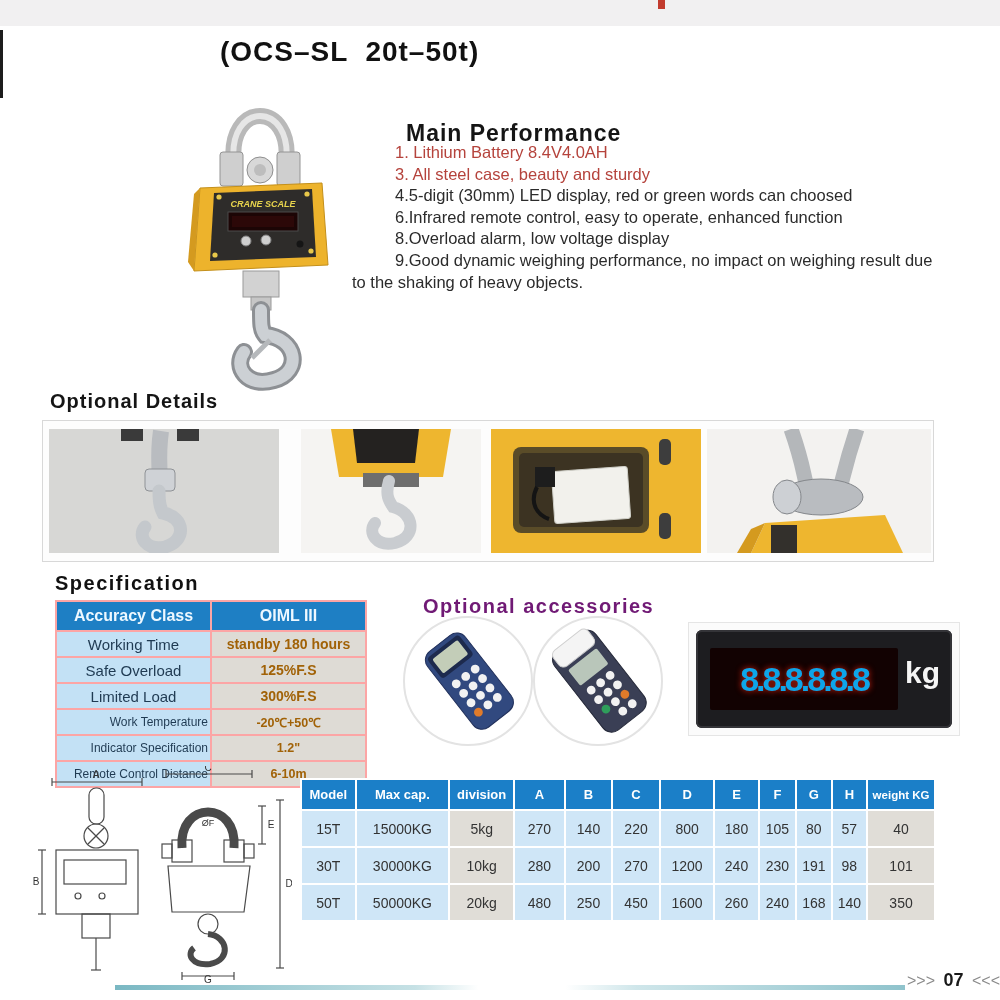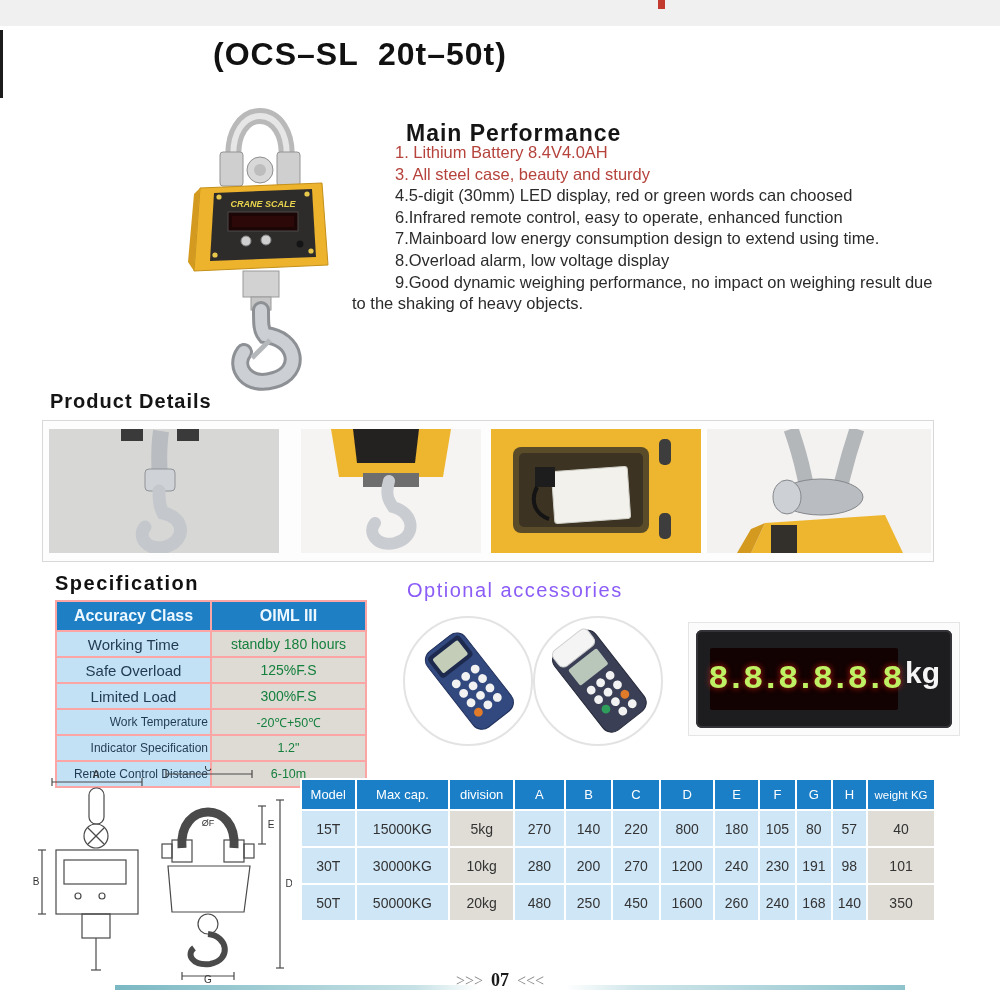--- a/index.html
+++ b/index.html
@@ -2,21 +2,21 @@
 <html><head>
 <meta charset="utf-8">
 <style>
   html,body{margin:0;padding:0;background:#ffffff;}
   .page{position:relative;width:1000px;height:1000px;background:#ffffff;overflow:hidden;
         font-family:"Liberation Sans",sans-serif;color:#222;}
   .topband{position:absolute;left:0;top:0;width:1000px;height:26px;background:#f1f0f1;}
   .artifact-black{position:absolute;left:0;top:30px;width:3px;height:68px;background:#1c1c1c;}
   .artifact-red{position:absolute;left:658px;top:0;width:7px;height:9px;background:#c23b2e;}
 
-  .title{position:absolute;left:213px;top:36px;margin:0;font-size:32px;font-weight:bold;
+  .title{position:absolute;left:220px;top:36px;margin:0;font-size:28px;font-weight:bold;
          letter-spacing:1px;color:#111;white-space:pre;}
 
   
   .crane-photo{position:absolute;left:150px;top:84px;width:220px;height:312px;}
 
   
   .perf-heading{position:absolute;left:390px;top:104px;margin:16px;font-size:23px;font-weight:bold;
                 letter-spacing:1px;color:#151515;}
   .perf-list{position:absolute;left:352px;top:142px;width:585px;font-size:16.5px;line-height:21.6px;color:#2b2b2b;}
   .perf-item{padding-left:43px;}
@@ -35,61 +35,61 @@
   .dp4{left:664px;width:224px;background:#f3f2f0;}
 
   
   .spec-heading{position:absolute;left:55px;top:572px;margin:0;font-size:20px;font-weight:bold;
                 letter-spacing:1.5px;color:#111;}
   .spec-table{position:absolute;left:55px;top:600px;width:312px;border-collapse:collapse;
               table-layout:fixed;}
   .spec-table td{border:2px solid #fca5a5;text-align:center;vertical-align:middle;padding:2px 2px;}
   .spec-table tr.head td{background:#1e7fc4;color:#eef8ff;font-size:16px;font-weight:bold;height:24px;}
   .spec-table td.l{background:#c3e1f5;color:#1f3a52;font-size:15px;width:47%;}
-  .spec-table td.v{background:#dedbd5;color:#15803d;font-size:14px;font-weight:normal;}
+  .spec-table td.v{background:#dedbd5;color:#a16207;font-size:14px;font-weight:bold;}
   .spec-table tr.small td.l{font-size:12px;text-align:right;}
   .spec-table tr.small td.v{font-size:12.5px;}
   .spec-table tr td{height:20px;}
 
   
-  .acc-heading{position:absolute;left:407px;top:579px;margin:0;font-size:20px;font-weight:normal;
-               letter-spacing:1.5px;color:#8b5cf6;}
+  .acc-heading{position:absolute;left:407px;top:579px;margin:16px;font-size:20px;font-weight:bold;
+               letter-spacing:1.5px;color:#701a75;}
   .acc-circle{position:absolute;top:616px;width:126px;height:126px;border-radius:50%;
               background:#ffffff;border:2px solid #e3e3e3;overflow:hidden;}
   .ac1{left:403px;} .ac2{left:533px;}
   .led-display{position:absolute;left:688px;top:622px;width:272px;height:114px;background:#fbfbfb;
                border:1px solid #e5e5e5;box-sizing:border-box;padding:7px;}
   .led-shell{width:100%;height:100%;background:#1d1d20;border-radius:6px;position:relative;
              box-shadow:inset 0 0 0 2px #343438;}
   .led-window{position:absolute;left:14px;top:18px;width:188px;height:62px;background:#120202;
               border-radius:2px;display:flex;align-items:center;justify-content:center;}
-  .led-digits{font-family:Liberation Mono, monospace;font-weight:bold;font-size:34px;
-              color:#bef264;letter-spacing:-3px;text-shadow:0 0 6px rgba(255,40,20,.8);}
+  .led-digits{font-family:Liberation Sans, sans-serif;font-weight:bold;font-size:34px;
+              color:#0ea5e9;letter-spacing:-3px;text-shadow:0 0 6px rgba(255,40,20,.8);}
   .led-unit{position:absolute;right:12px;top:26px;color:#f5f5f5;font-size:30px;font-weight:bold;
             font-family:"Liberation Sans",sans-serif;}
 
   
   .drawing{position:absolute;left:30px;top:766px;width:262px;height:218px;}
 
   
   .size-table{position:absolute;left:300px;top:778px;width:636px;border-collapse:collapse;
               table-layout:fixed;}
-  .size-table th{background:#1b7fc8;color:#ffffff;font-size:13px;font-weight:normal;
+  .size-table th{background:#1b7fc8;color:#ffffff;font-size:13px;font-weight:bold;
                  border:2px solid #ffffff;padding:7px 1px;text-align:center;}
   .size-table th:last-child{font-size:11.5px;}
   .size-table td{background:#cfe6f7;color:#333;font-size:14px;text-align:center;
                  border:2px solid #ffffff;padding:9.5px 1px;}
   .size-table td:nth-child(3),.size-table td:nth-child(12){background:#e0ddd7;}
 
   
   .footer-line{position:absolute;left:115px;top:985px;width:790px;height:5px;
     background:linear-gradient(90deg,#7ab8c3 0%,#c6e1e5 38%,rgba(255,255,255,0) 46%,
                rgba(255,255,255,0) 57%,#cfe6ea 66%,#8fc3cc 100%);}
-  .footer-text{position:absolute;left:0;top:970px;width:1000px;text-align:center;
-               font-family:Liberation Serif, serif;font-size:16px;color:#8a8a8a;}
+  .footer-text{position:absolute;left:0;top:970px;width:1000px;text-align:right;
+               font-family:Liberation Sans, sans-serif;font-size:16px;color:#8a8a8a;}
   .footer-text .pagenum{color:#1a1a1a;font-weight:bold;font-size:18px;padding:0 4px;}
   svg text{font-family:"Liberation Sans",sans-serif;}
 </style>
 </head>
 <body>
 
 <div class="page">
   <div class="topband"></div>
   <div class="artifact-black"></div>
   <div class="artifact-red"></div>
@@ -124,26 +124,25 @@
       <line x1="120" y1="256" x2="102" y2="274" stroke="#b5b8bb" stroke-width="5"></line>
     </svg>
   </div>
 
   <h2 class="perf-heading">Main Performance</h2>
   <div class="perf-list">
     <div class="perf-item red">1. Lithium Battery 8.4V4.0AH</div>
     <div class="perf-item red">3. All steel case, beauty and sturdy</div>
     <div class="perf-item">4.5-digit (30mm) LED display, red or green words can choosed</div>
     <div class="perf-item">6.Infrared remote control, easy to operate, enhanced function</div>
-    <div class="perf-item">7.Mainboard low energy consumption design to extend using time.</div>
     <div class="perf-item">8.Overload alarm, low voltage display</div>
     <div class="perf-item wrap">9.Good dynamic weighing performance, no impact on weighing result due to the shaking of heavy objects.</div>
   </div>
 
-  <h2 class="pd-heading">Product Details</h2>
+  <h2 class="pd-heading">Optional Details</h2>
   <div class="photo-strip">
     <div class="detail-photo dp1">
       <svg width="230" height="124" viewBox="0 0 230 124">
         <rect x="72" y="0" width="22" height="12" fill="#3a3a3a"></rect>
         <rect x="128" y="0" width="22" height="12" fill="#3a3a3a"></rect>
         <path d="M112 2 C108 30 112 42 110 54" stroke="#b9bcc0" stroke-width="16" fill="none"></path>
         <rect x="96" y="40" width="30" height="22" rx="4" fill="#cfd2d6" stroke="#8f9296"></rect>
         <path d="M110 62 C110 76 112 80 114 84 C136 88 138 112 116 118 C98 122 88 108 96 98" stroke="#c4c8cc" stroke-width="13" fill="none" stroke-linecap="round"></path>
       </svg>
     </div>

